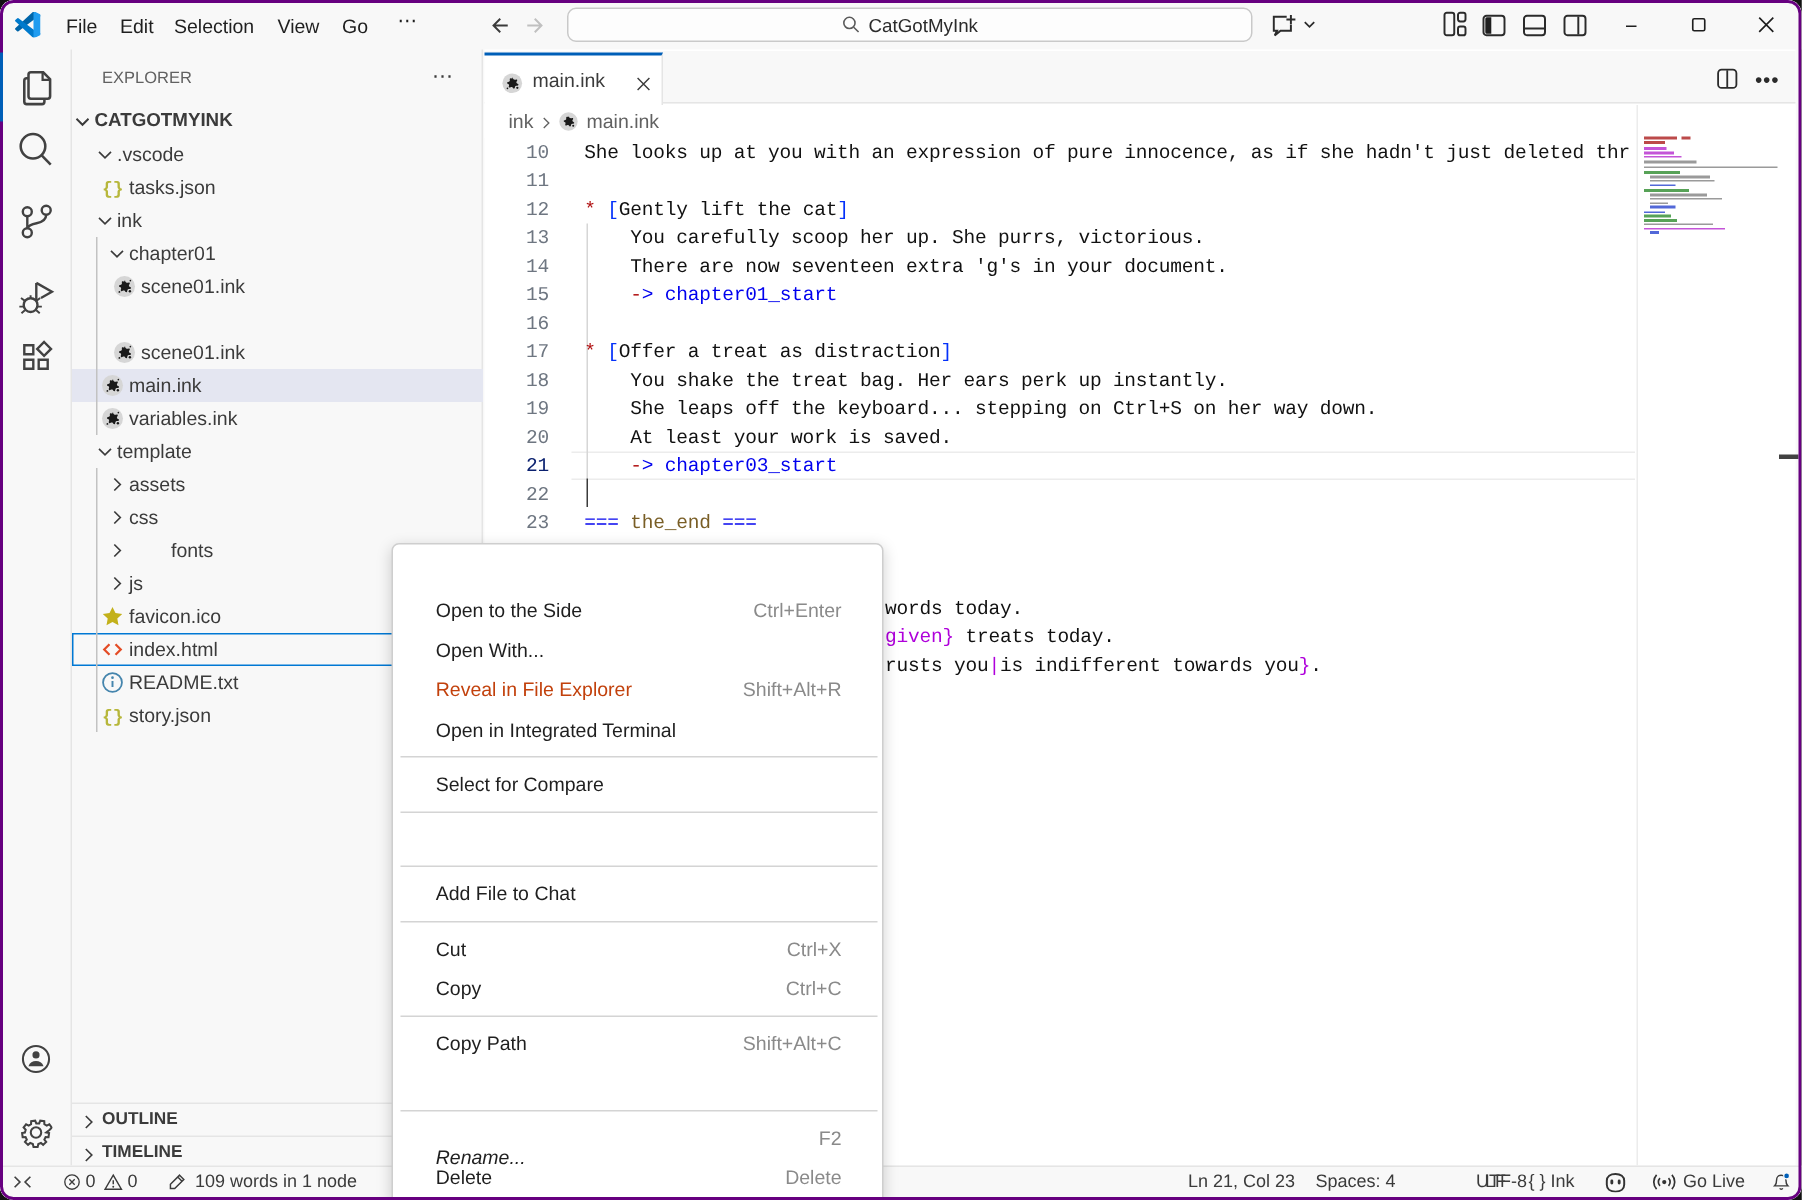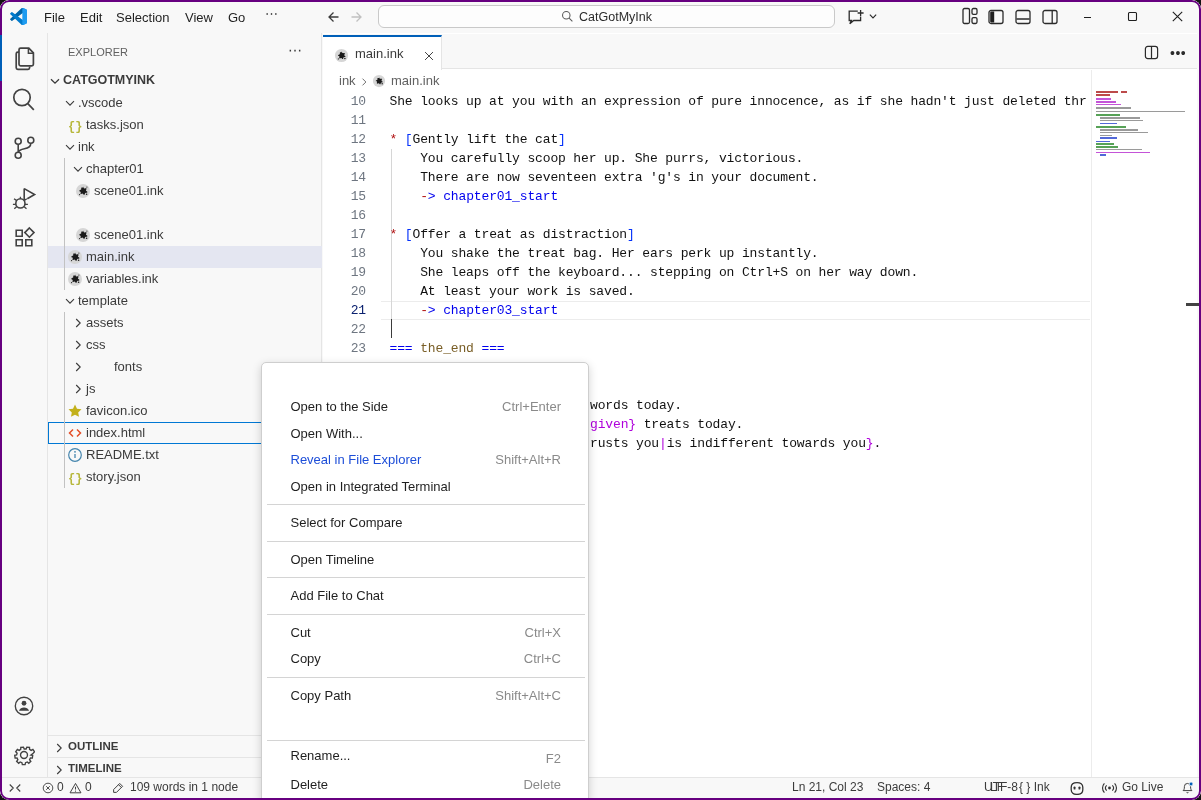--- a/index.html
+++ b/index.html
@@ -418,55 +418,52 @@
 
   <div class="abs" id="ctxmenu" style="left:261px;top:362px;width:328px;height:438px;background:#fff;border:1px solid #cecece;border-radius:5px 5px 0 0;box-shadow:0 3px 10px rgba(0,0,0,.18);overflow:hidden;z-index:500;">
       <div style="position:absolute;left:4px;top:30.5px;width:320px;height:26.5px;">
         <span style="position:absolute;left:24.5px;top:5.5px;font-size:13px;color:#1f1f1f;">Open to the Side</span>
         <span style="position:absolute;right:25px;top:5.5px;font-size:13px;color:#8a8a8a;">Ctrl+Enter</span>
       </div>
       <div style="position:absolute;left:4px;top:57.0px;width:320px;height:26.5px;">
         <span style="position:absolute;left:24.5px;top:5.5px;font-size:13px;color:#1f1f1f;">Open With...</span>
       </div>
       <div style="position:absolute;left:4px;top:83.5px;width:320px;height:26.5px;">
-        <span style="position:absolute;left:24.5px;top:5.5px;font-size:13px;color:#1d4ed8;">Reveal in File Explorer</span>
+        <span style="position:absolute;left:24.5px;top:5.5px;font-size:13px;color:#c2410c;">Reveal in File Explorer</span>
         <span style="position:absolute;right:25px;top:5.5px;font-size:13px;color:#8a8a8a;">Shift+Alt+R</span>
       </div>
       <div style="position:absolute;left:4px;top:110.0px;width:320px;height:26.5px;">
         <span style="position:absolute;left:24.5px;top:5.5px;font-size:13px;color:#1f1f1f;">Open in Integrated Terminal</span>
       </div>
       <div style="position:absolute;left:5px;top:141.2px;width:318px;height:1px;background:#d4d4d4;"></div>
       <div style="position:absolute;left:4px;top:146.5px;width:320px;height:26.5px;">
         <span style="position:absolute;left:24.5px;top:5.5px;font-size:13px;color:#1f1f1f;">Select for Compare</span>
       </div>
       <div style="position:absolute;left:5px;top:177.7px;width:318px;height:1px;background:#d4d4d4;"></div>
-      <div style="position:absolute;left:4px;top:183.0px;width:320px;height:26.5px;">
-        <span style="position:absolute;left:24.5px;top:5.5px;font-size:13px;color:#1f1f1f;">Open Timeline</span>
-      </div>
       <div style="position:absolute;left:5px;top:214.2px;width:318px;height:1px;background:#d4d4d4;"></div>
       <div style="position:absolute;left:4px;top:219.5px;width:320px;height:26.5px;">
         <span style="position:absolute;left:24.5px;top:5.5px;font-size:13px;color:#1f1f1f;">Add File to Chat</span>
       </div>
       <div style="position:absolute;left:5px;top:250.7px;width:318px;height:1px;background:#d4d4d4;"></div>
       <div style="position:absolute;left:4px;top:256.0px;width:320px;height:26.5px;">
         <span style="position:absolute;left:24.5px;top:5.5px;font-size:13px;color:#1f1f1f;">Cut</span>
         <span style="position:absolute;right:25px;top:5.5px;font-size:13px;color:#8a8a8a;">Ctrl+X</span>
       </div>
       <div style="position:absolute;left:4px;top:282.5px;width:320px;height:26.5px;">
         <span style="position:absolute;left:24.5px;top:5.5px;font-size:13px;color:#1f1f1f;">Copy</span>
         <span style="position:absolute;right:25px;top:5.5px;font-size:13px;color:#8a8a8a;">Ctrl+C</span>
       </div>
       <div style="position:absolute;left:5px;top:313.7px;width:318px;height:1px;background:#d4d4d4;"></div>
       <div style="position:absolute;left:4px;top:319.0px;width:320px;height:26.5px;">
         <span style="position:absolute;left:24.5px;top:5.5px;font-size:13px;color:#1f1f1f;">Copy Path</span>
         <span style="position:absolute;right:25px;top:5.5px;font-size:13px;color:#8a8a8a;">Shift+Alt+C</span>
       </div>
       <div style="position:absolute;left:5px;top:376.7px;width:318px;height:1px;background:#d4d4d4;"></div>
       <div style="position:absolute;left:4px;top:382.0px;width:320px;height:26.5px;">
-        <span style="position:absolute;left:24.5px;top:3px;font-size:13px;color:#1f1f1f;">Rename...</span>
+        <span style="position:absolute;left:24.5px;top:19px;font-size:13px;color:#1f1f1f;font-style:italic;">Rename...</span>
         <span style="position:absolute;right:25px;top:5.5px;font-size:13px;color:#8a8a8a;">F2</span>
       </div>
       <div style="position:absolute;left:4px;top:408.5px;width:320px;height:26.5px;">
         <span style="position:absolute;left:24.5px;top:5.5px;font-size:13px;color:#1f1f1f;">Delete</span>
         <span style="position:absolute;right:25px;top:5.5px;font-size:13px;color:#8a8a8a;">Delete</span>
       </div>
     </div>
 
   <div class="abs" style="left:0;top:0;width:1201px;height:800px;border:2px solid #670080;border-radius:9px;z-index:900;pointer-events:none;"></div>
 </div>

